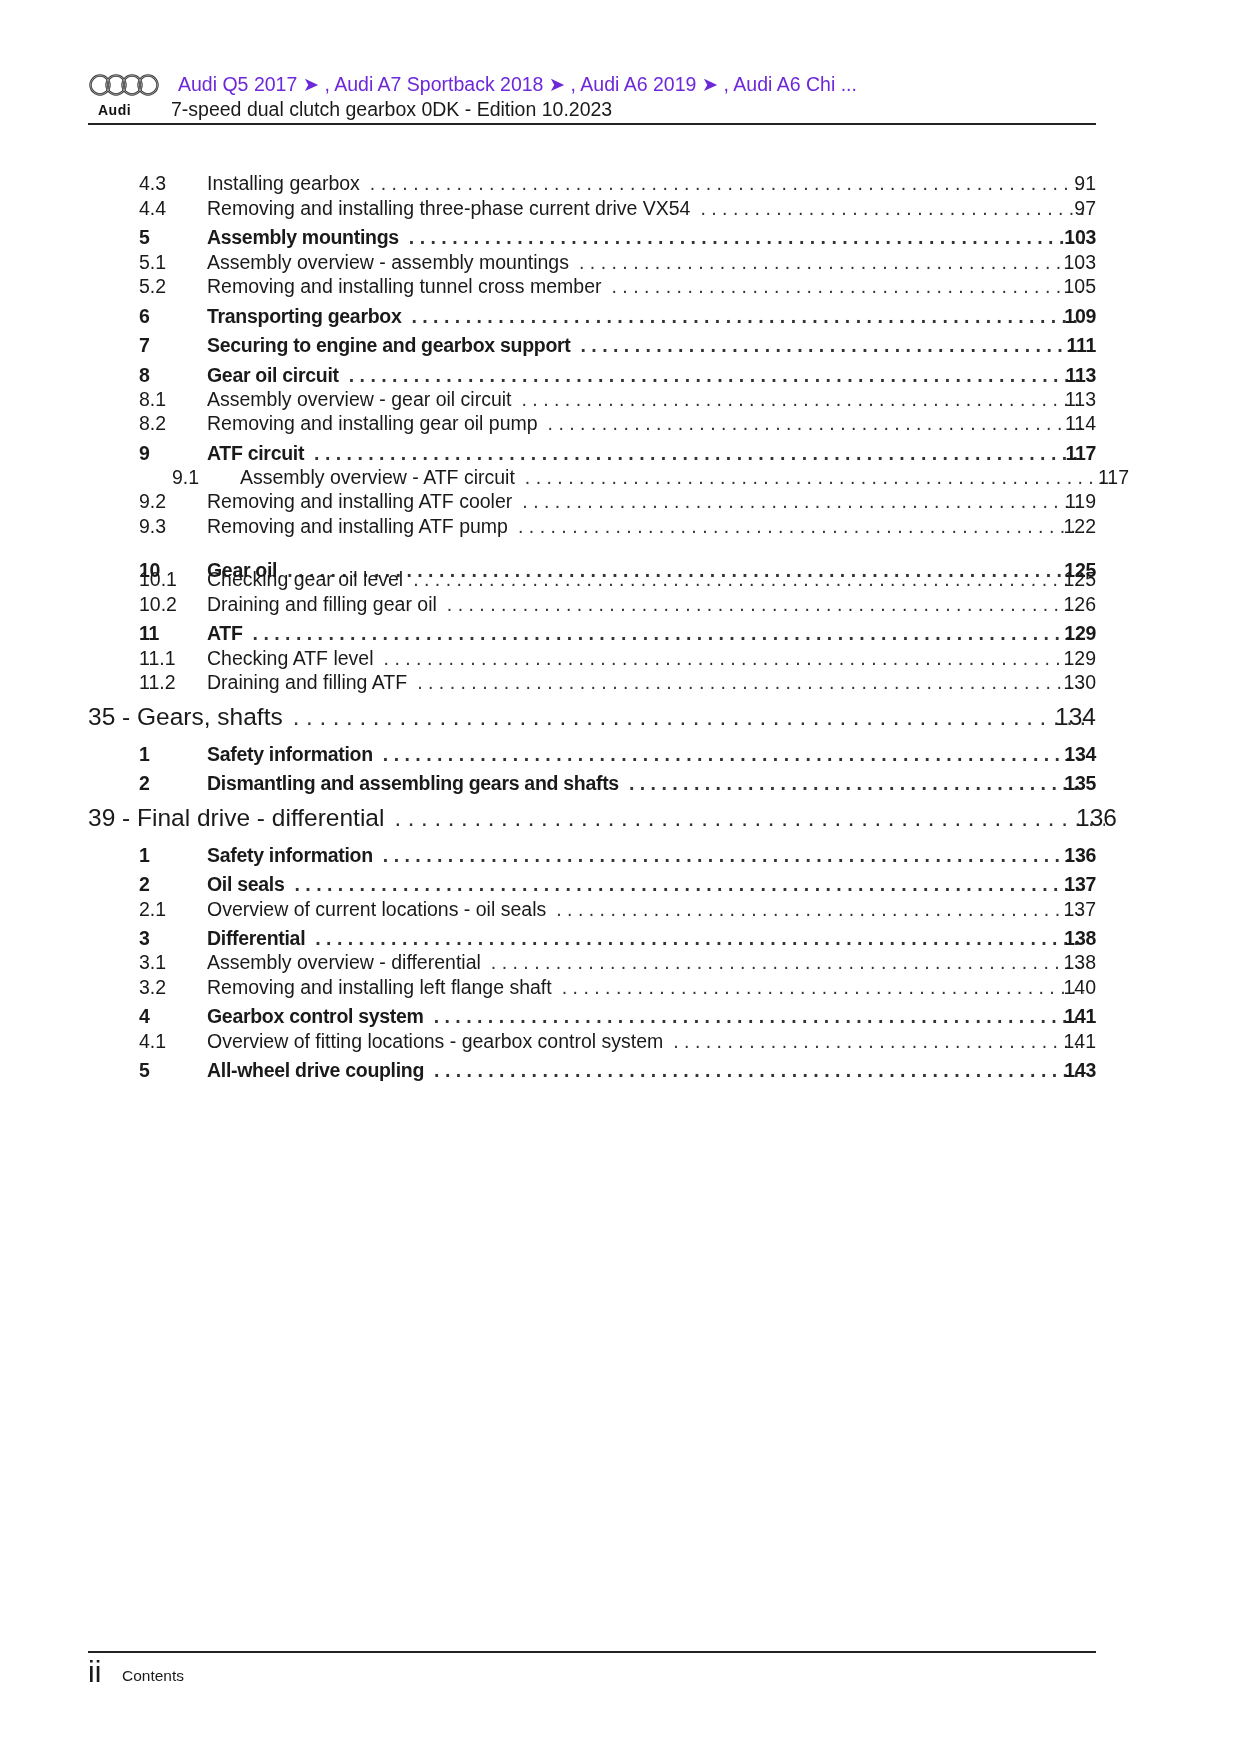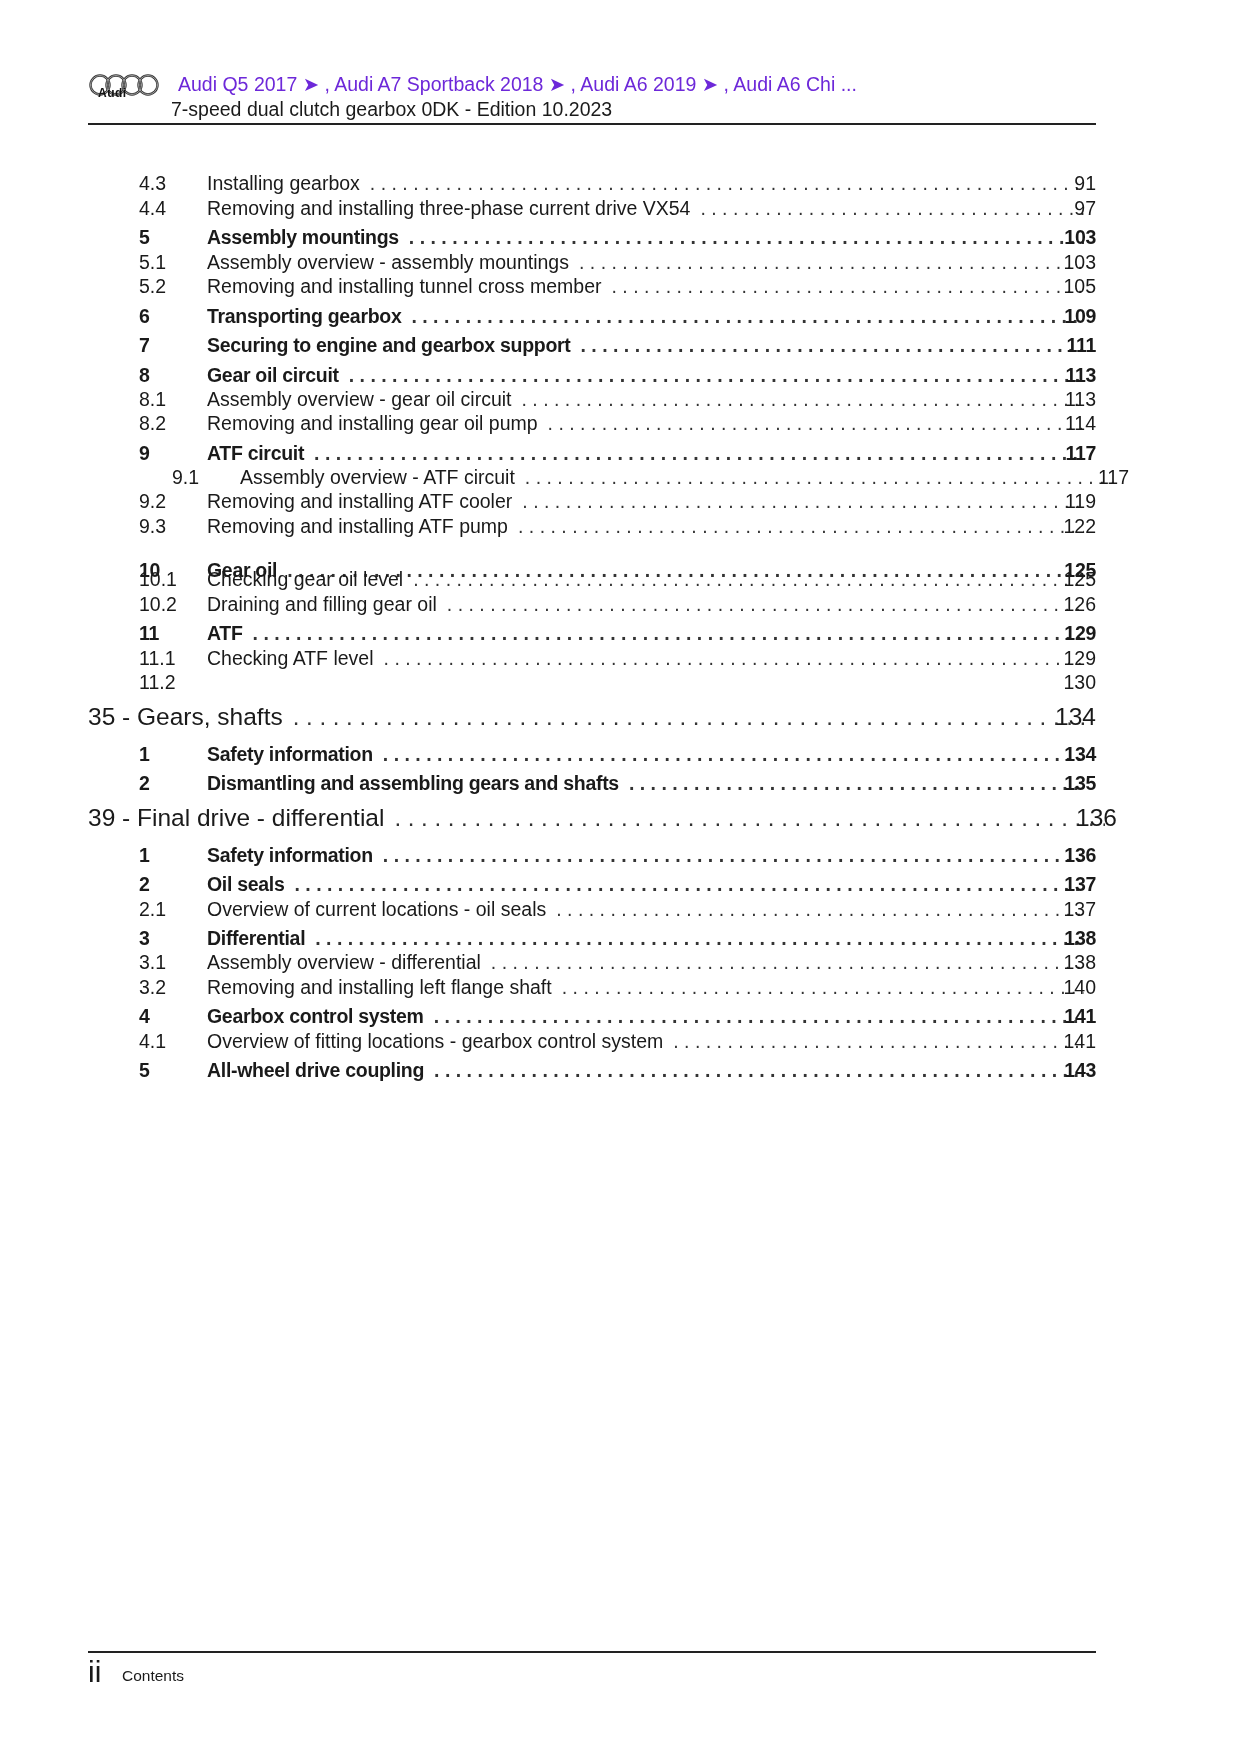--- a/index.html
+++ b/index.html
@@ -3,22 +3,22 @@
 <meta charset="utf-8">
 <style>
   html, body { margin: 0; padding: 0; background: #ffffff; }
   body { width: 1240px; height: 1753px; position: relative; overflow: hidden;
          font-family: "Liberation Sans", sans-serif; color: #1a1a1a; }
 
   
   .header { position: absolute; left: 88px; top: 70px; width: 1008px; height: 54px; }
   .logo { position: absolute; left: 0; top: 2px; width: 72px; height: 50px; }
   .logo svg { display: block; }
-  .logo-word { position: absolute; left: 10px; top: 14px; font-family: "Liberation Sans", sans-serif;
-               font-weight: bold; font-size: 12px; letter-spacing: 0.5px; color: #111; }
+  .logo-word { position: absolute; left: 10px; top: 30px; font-family: "Liberation Sans", sans-serif;
+               font-weight: bold; font-size: 14px; letter-spacing: 0.5px; color: #111; }
   .h-line1 { position: absolute; left: 90px; top: 3px; font-size: 19.5px; white-space: nowrap; color: #6d28d9; }
   .h-line2 { position: absolute; left: 83px; top: 28px; font-size: 19.5px; white-space: nowrap; color: #1a1a1a; }
   .header-rule { position: absolute; left: 88px; top: 123px; width: 1008px; height: 2px; background: #222; }
 
   
   .toc { position: absolute; left: 0; top: 0; width: 1240px; }
   .row { position: absolute; left: 0; width: 1240px; height: 24px; }
   .row .num { position: absolute; left: 139px; top: 0; font-size: 19.5px; white-space: nowrap; }
   .row .title-wrap { position: absolute; left: 207px; right: 144px; top: 0; display: flex;
                      align-items: baseline; white-space: nowrap; overflow: hidden; }
@@ -217,20 +217,24 @@
     <div class="row sub" style="top: 647px;">
       <span class="num">11.1</span>
       <div class="title-wrap">
         <span class="title">Checking ATF level</span>
         <span class="leader"></span>
       </div>
       <span class="page">129</span>
     </div>
     <div class="row sub" style="top: 671px;">
       <span class="num">11.2</span>
+      <div class="title-wrap">
+        <span class="title">Draining and filling ATF</span>
+        <span class="leader"></span>
+      </div>
       <span class="page">130</span>
     </div>
     <div class="row chap" style="top: 703px;">
       <div class="title-wrap">
         <span class="title">35 - Gears, shafts</span>
         <span class="leader"></span>
       </div>
       <span class="page">134</span>
     </div>
     <div class="row sec" style="top: 743px;">

